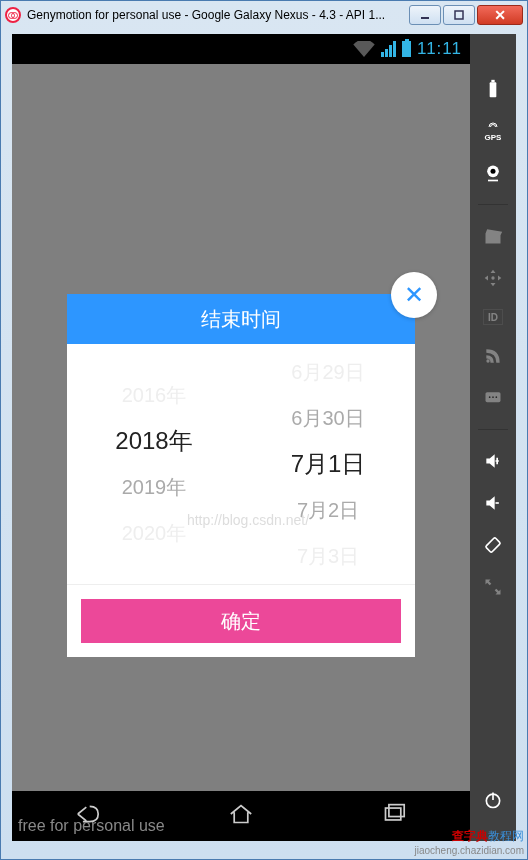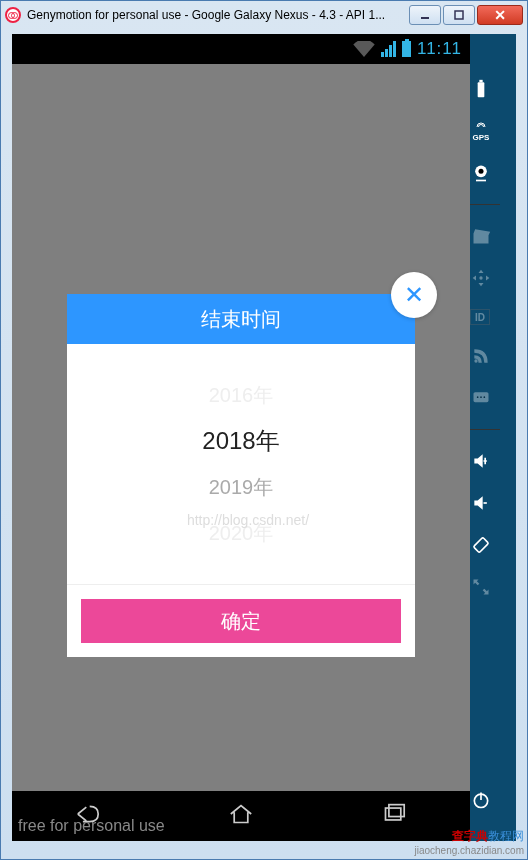--- a/index.html
+++ b/index.html
@@ -22,21 +22,21 @@
   .wifi svg{width:100%;height:100%;}
   .signal { display:flex; align-items:flex-end; gap:1px; height:16px; }
   .signal span{ width:3px; background:#33b5e5; }
   .signal span:nth-child(1){height:5px;} .signal span:nth-child(2){height:8px;}
   .signal span:nth-child(3){height:12px;} .signal span:nth-child(4){height:16px;}
   .battery { width:9px; height:16px; border:1px solid #33b5e5; background:#33b5e5; position:relative; }
   .battery::before{content:"";position:absolute;top:-3px;left:2px;width:4px;height:2px;background:#33b5e5;}
   .clock { color:#33b5e5; font-size:17px; font-weight:300; letter-spacing:1px; }
   .screen { position:absolute; top:30px; left:0; right:46px; bottom:50px; background:#7f7f7f; }
   
-  .side { position:absolute; top:0; right:0; bottom:0; width:46px; background:#0c4a6e; display:flex; flex-direction:column; gap:20px; padding-top:44px; }
+  .side { position:absolute; top:0; right:0; bottom:0; width:46px; background:#404040; display:flex; flex-direction:column; align-items:center; gap:20px; padding-top:44px; }
   .side-ic { width:22px; height:22px; color:#fff; display:flex; align-items:center; justify-content:center; }
   .side-ic svg { width:20px; height:20px; fill:#fff; }
   .sep { width:30px; height:1px; background:#333; }
   
   .nav { position:absolute; bottom:0; left:0; right:46px; height:50px; background:#000; display:flex; align-items:center; justify-content:space-around; }
   .nav svg { width:34px; height:28px; stroke:#ccc; fill:none; stroke-width:2; }
   .free { position:absolute; left:6px; bottom:6px; font-size:16px; color:#888; font-weight:300; }
   
   .mark { position:absolute; right:4px; bottom:2px; font-size:12px; text-align:right; line-height:14px; }
   .mark .a{color:#c00;font-weight:bold;margin-top:28px;} .mark .b{color:#3a8ed8;}
@@ -94,20 +94,27 @@
       <div class="dialog">
         <div class="close">✕</div>
         <div class="d-head">结束时间</div>
         <div class="pickers">
           <div class="picker">
             <div class="p-row fade2">2016年</div>
             <div class="p-row sel">2018年</div>
             <div class="p-row fade1">2019年</div>
             <div class="p-row fade2">2020年</div>
           </div>
+          <div class="picker">
+            <div class="p-row fade2">6月29日</div>
+            <div class="p-row fade1">6月30日</div>
+            <div class="p-row sel">7月1日</div>
+            <div class="p-row fade1">7月2日</div>
+            <div class="p-row fade2">7月3日</div>
+          </div>
           <div class="wm">http://blog.csdn.net/</div>
         </div>
         <div class="d-foot">
           <div class="confirm">确定</div>
         </div>
       </div>
     </div>
 
     <div class="side">
       <div class="side-ic">

